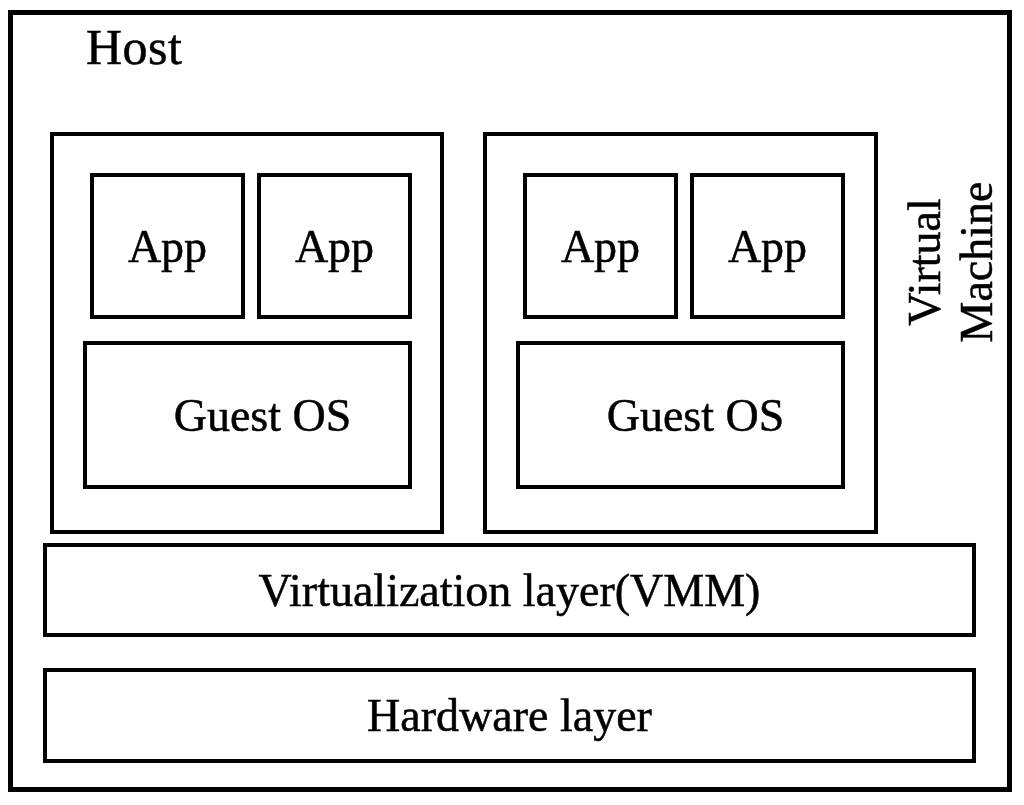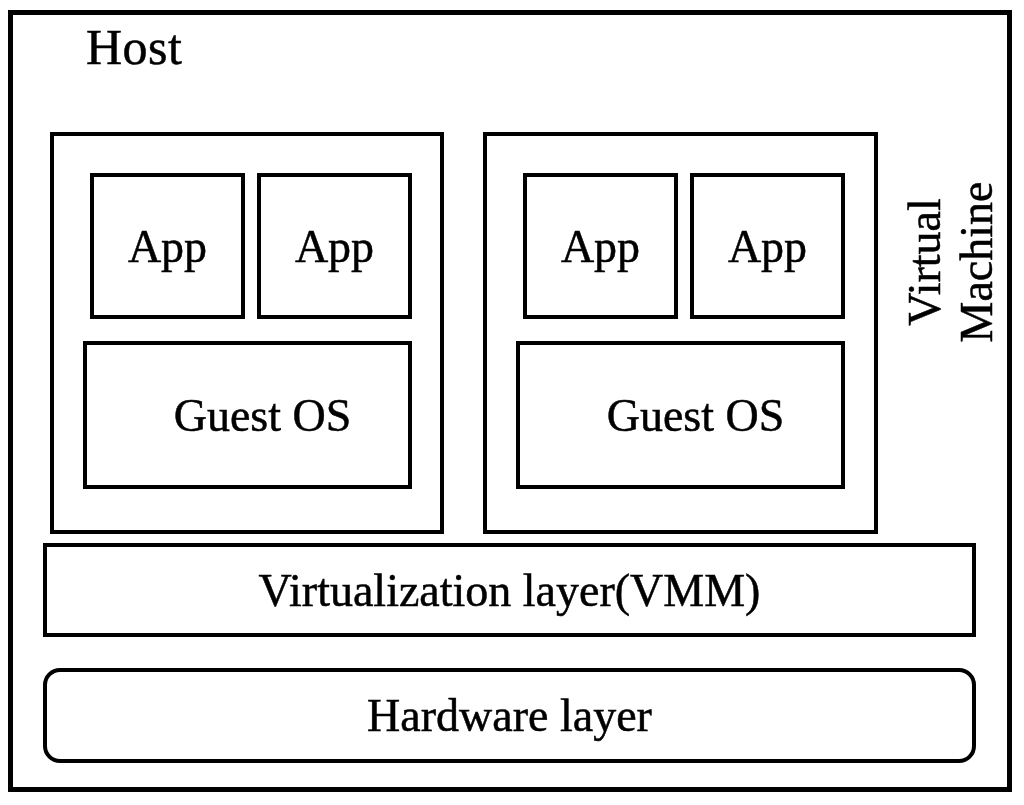--- a/index.html
+++ b/index.html
@@ -84,21 +84,21 @@
     width: 933px;
     border: 4px solid #000000;
     display: flex;
     align-items: center;
     justify-content: center;
     font-size: 46px;
     background: #ffffff;
     white-space: nowrap;
   }
   .layer-vmm { top: 543px; height: 94px; }
-  .layer-hw  { top: 668px; height: 95px; border-radius: 17px; }
+  .layer-hw  { top: 668px; height: 95px; }
 
   .txt {
     -webkit-text-stroke: 0.5px #000000;
   }
 </style>
 </head>
 <body>
 
 <div class="abs host-box">
 </div>

